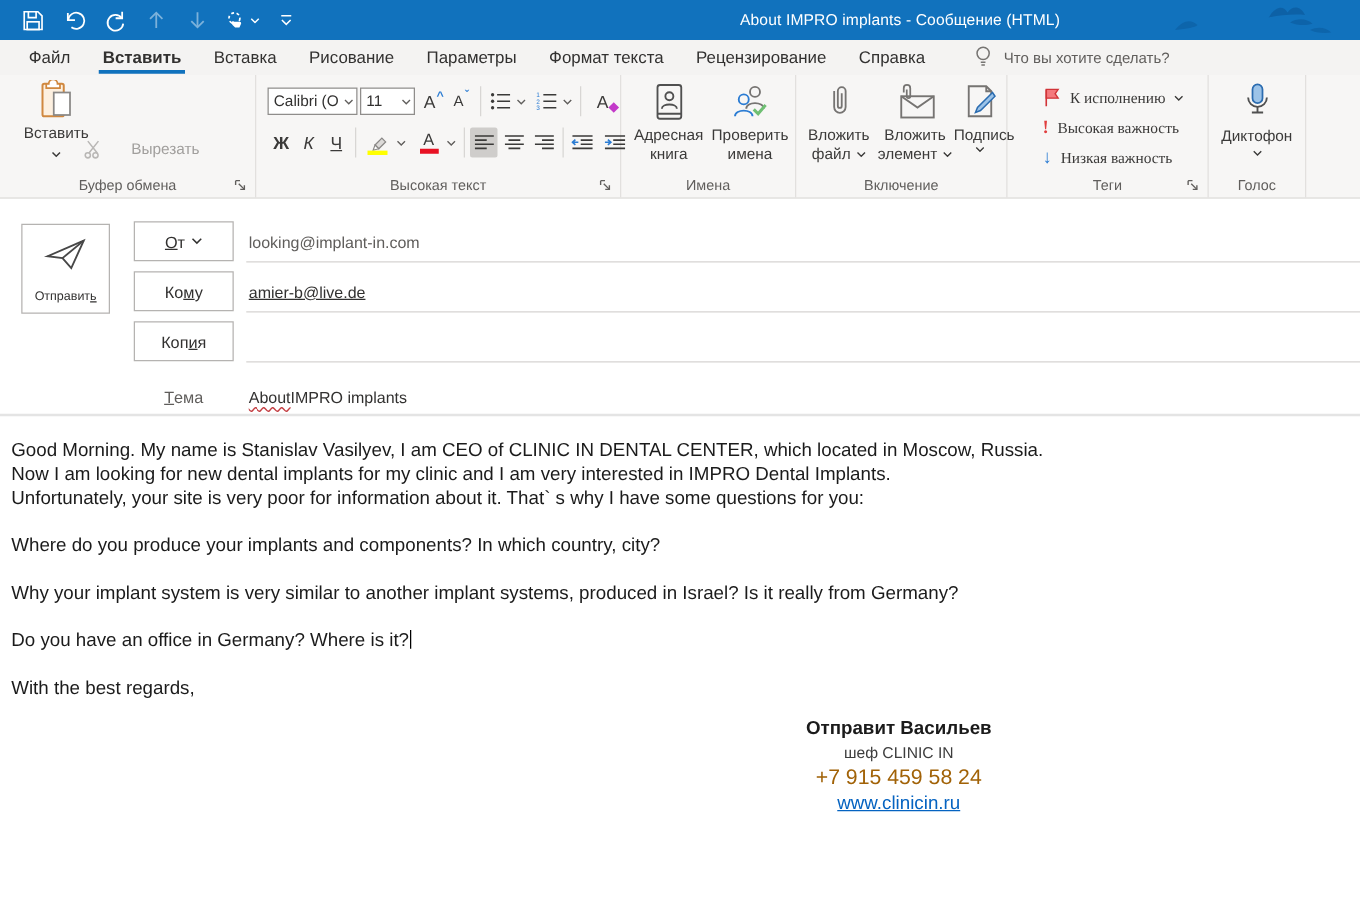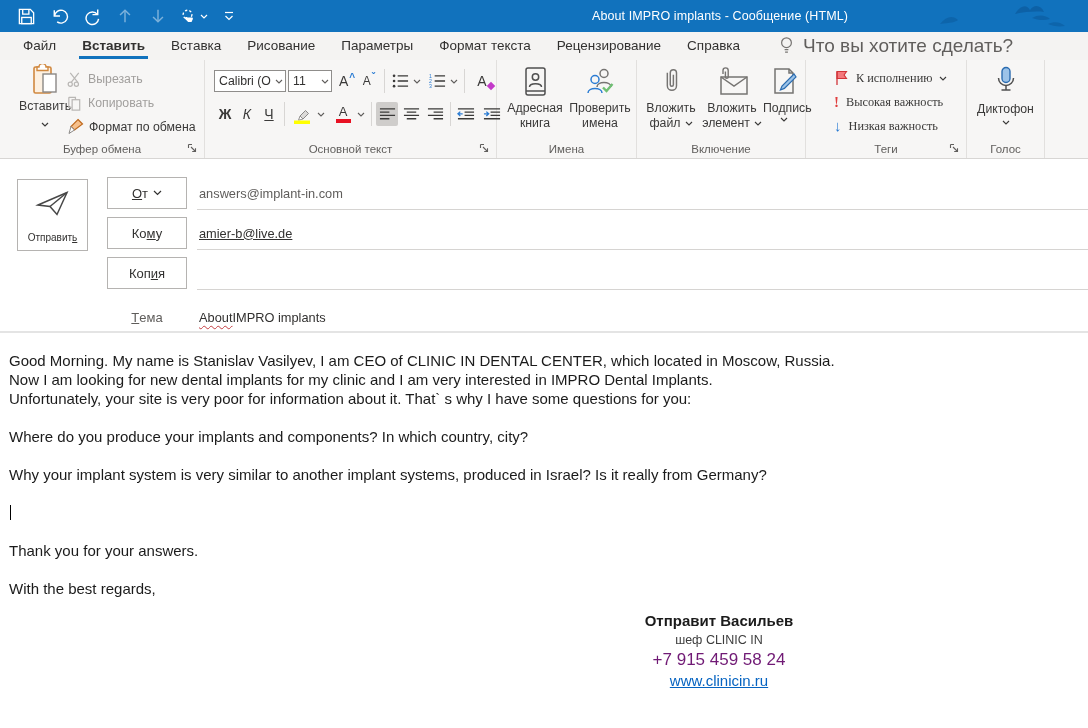--- a/index.html
+++ b/index.html
@@ -16,37 +16,37 @@
   .win-title { position:absolute; left:592px; top:0; height:32px; display:flex; align-items:center;
     color:#fff; font-size:12.5px; letter-spacing:.1px; z-index:2; }
   .birds { position:absolute; right:18px; top:2px; opacity:.55; z-index:1; }
 
   
   .tabsrow { height:28px; background:#f4f3f2; display:flex; align-items:stretch; padding-left:10px;
     border-bottom:1px solid #f4f3f2; }
   .tab { position:relative; display:flex; align-items:center; padding:0 13px; font-size:13.5px; color:#323130; cursor:default; }
   .tab.active { font-weight:bold; }
   .tab.active::after { content:""; position:absolute; left:10px; right:10px; bottom:0; height:3px; background:#1172bd; }
-  .tellme { display:flex; align-items:center; gap:9px; margin-left:26px; color:#605e5c; font-size:19px; }
+  .tellme { display:flex; align-items:center; gap:9px; margin-left:26px; color:#605e5c; font-size:12px; }
 
   
   .ribbon { position:relative; height:99px; background:#f7f6f5; border-bottom:1px solid #d8d6d4; display:flex; }
   .rgroup { position:relative; height:98px; border-right:1px solid #e2e0de; flex:none; }
   .grouplabel { position:absolute; bottom:3px; left:0; right:0; text-align:center; font-size:11.5px; color:#605e5c; }
   .launcher { position:absolute; bottom:5px; right:7px; }
   .rtext { font-size:12.3px; color:#3b3a39; }
   .dim-t { color:#a19f9d; }
   .chv { display:inline-block; }
 
   
   .g-clip { width:205px; }
   .paste-btn { position:absolute; left:12px; top:4px; width:66px; height:78px; text-align:center; }
   .paste-btn .rtext { display:block; margin-top:2px; }
   .clip-rows { position:absolute; left:66px; top:7px; }
-  .clip-row { display:flex; align-items:center; gap:5px; height:24px; }
+  .clip-row { display:flex; align-items:center; gap:22px; height:24px;margin-top:40px; }
 
   
   .g-font { width:292px; }
   .bt-row1 { position:absolute; left:9px; top:9px; display:flex; align-items:center; height:24px; }
   .bt-row2 { position:absolute; left:9px; top:41px; display:flex; align-items:center; height:26px; }
   .combo { height:22px; background:#fff; border:1px solid #8f8d8b; display:flex; align-items:center;
     font-size:12.3px; color:#323130; padding:0 2px 0 4px; }
   .combo .cname { overflow:hidden; white-space:nowrap; }
   .ic { min-width:22px; height:24px; display:flex; align-items:center; justify-content:center; }
   .sep { width:1px; height:24px; background:#d8d6d4; margin:0 4px; }
@@ -95,21 +95,21 @@
   .ac { text-decoration:underline; }
 
   
   .mbody { padding:18px 10px 0 9px; font-size:15px; color:#1b1b1b; }
   .bl { line-height:19px; min-height:19px; }
   .sp { margin-top:19px; }
   .tcaret { display:inline-block; width:1px; height:15px; background:#000; vertical-align:-2px; margin-left:1px; }
   .sig { margin-top:13px; margin-left:520px; width:380px; text-align:center; }
   .sig-name { font-weight:bold; font-size:15px; line-height:20px; color:#1b1b1b; }
   .sig-role { font-size:12.5px; line-height:18px; color:#3d3d3d; }
-  .sig-phone { font-size:17px; line-height:22px; color:#701a75; }
+  .sig-phone { font-size:17px; line-height:22px; color:#a16207; }
   .sig-link { font-size:15px; line-height:20px; color:#0563c1; text-decoration:underline; }
 
   svg { display:block; }
 </style>
 </head>
 <body>
 
 <div class="app">
 
   <div class="titlebar">
@@ -378,21 +378,21 @@
           <svg width="18" height="14" viewBox="0 0 19 14">
               <g stroke="#3b3a39" stroke-width="1.4">
                 <path d="M1 1.5 H18 M8 5 H18 M8 8.5 H18 M1 12 H18"></path>
               </g>
               <g stroke="#2b7cd3" stroke-width="1.4" fill="none">
                 <path d="M1 6.8 H5.8 M3.5 4.5 L6 6.8 L3.5 9"></path>
               </g>
             </svg>
         </div>
       </div>
-      <span class="grouplabel">Основной текст</span>
+      <span class="grouplabel">Высокая текст</span>
       <span class="launcher">
         <svg width="10" height="10" viewBox="0 0 10 10" fill="none" stroke="#605e5c" stroke-width="1.1">
           <path d="M1.5 1.5 H5 M1.5 1.5 V5"></path>
             <path d="M4 4 L8.5 8.5"></path>
             <path d="M8.5 5.2 V8.5 H5.2"></path>
         </svg>
       </span>
     </div>
 
     <div class="rgroup g-names">
@@ -527,21 +527,21 @@
     </div>
 
     <div class="frow" style="top:18px;">
       <div class="fbtn">
         <span><span class="ac">О</span><span>т</span></span>
         <svg width="9" height="6" viewBox="0 0 9 6" fill="none" stroke="#323130" stroke-width="1.2">
             <path d="M1 1 L4.5 4.5 L8 1"></path>
           </svg>
       </div>
       <div class="fval gray">
-          <span>answers@implant-in.com</span>
+          <span>looking@implant-in.com</span>
         </div>
     </div>
 
     <div class="frow" style="top:58px;">
       <div class="fbtn">
         <span><span>Ко</span><span class="ac">м</span><span>у</span></span>
       </div>
       <div class="fval">
           <span class="to-link">amier-b@live.de</span>
         </div>
@@ -565,22 +565,21 @@
       </div>
     </div>
   </div>
 
   <div class="mbody">
     <div class="bl">Good Morning. My name is Stanislav Vasilyev, I am CEO of CLINIC IN DENTAL CENTER, which located in Moscow, Russia.</div>
     <div class="bl">Now I am looking for new dental implants for my clinic and I am very interested in IMPRO Dental Implants.</div>
     <div class="bl">Unfortunately, your site is very poor for information about it. That` s why I have some questions for you:</div>
     <div class="bl sp">Where do you produce your implants and components? In which country, city?</div>
     <div class="bl sp">Why your implant system is very similar to another implant systems, produced in Israel? Is it really from Germany?</div>
-    <div class="bl sp"><span class="tcaret"></span></div>
-    <div class="bl sp">Thank you for your answers.</div>
+    <div class="bl sp"><span>Do you have an office in Germany? Where is it?</span><span class="tcaret"></span></div>
     <div class="bl sp">With the best regards,</div>
 
     <div class="sig">
       <div class="sig-name">Отправит Васильев</div>
       <div class="sig-role">шеф CLINIC IN</div>
       <div class="sig-phone">+7 915 459 58 24</div>
       <div class="sig-link">www.clinicin.ru</div>
     </div>
   </div>
 

